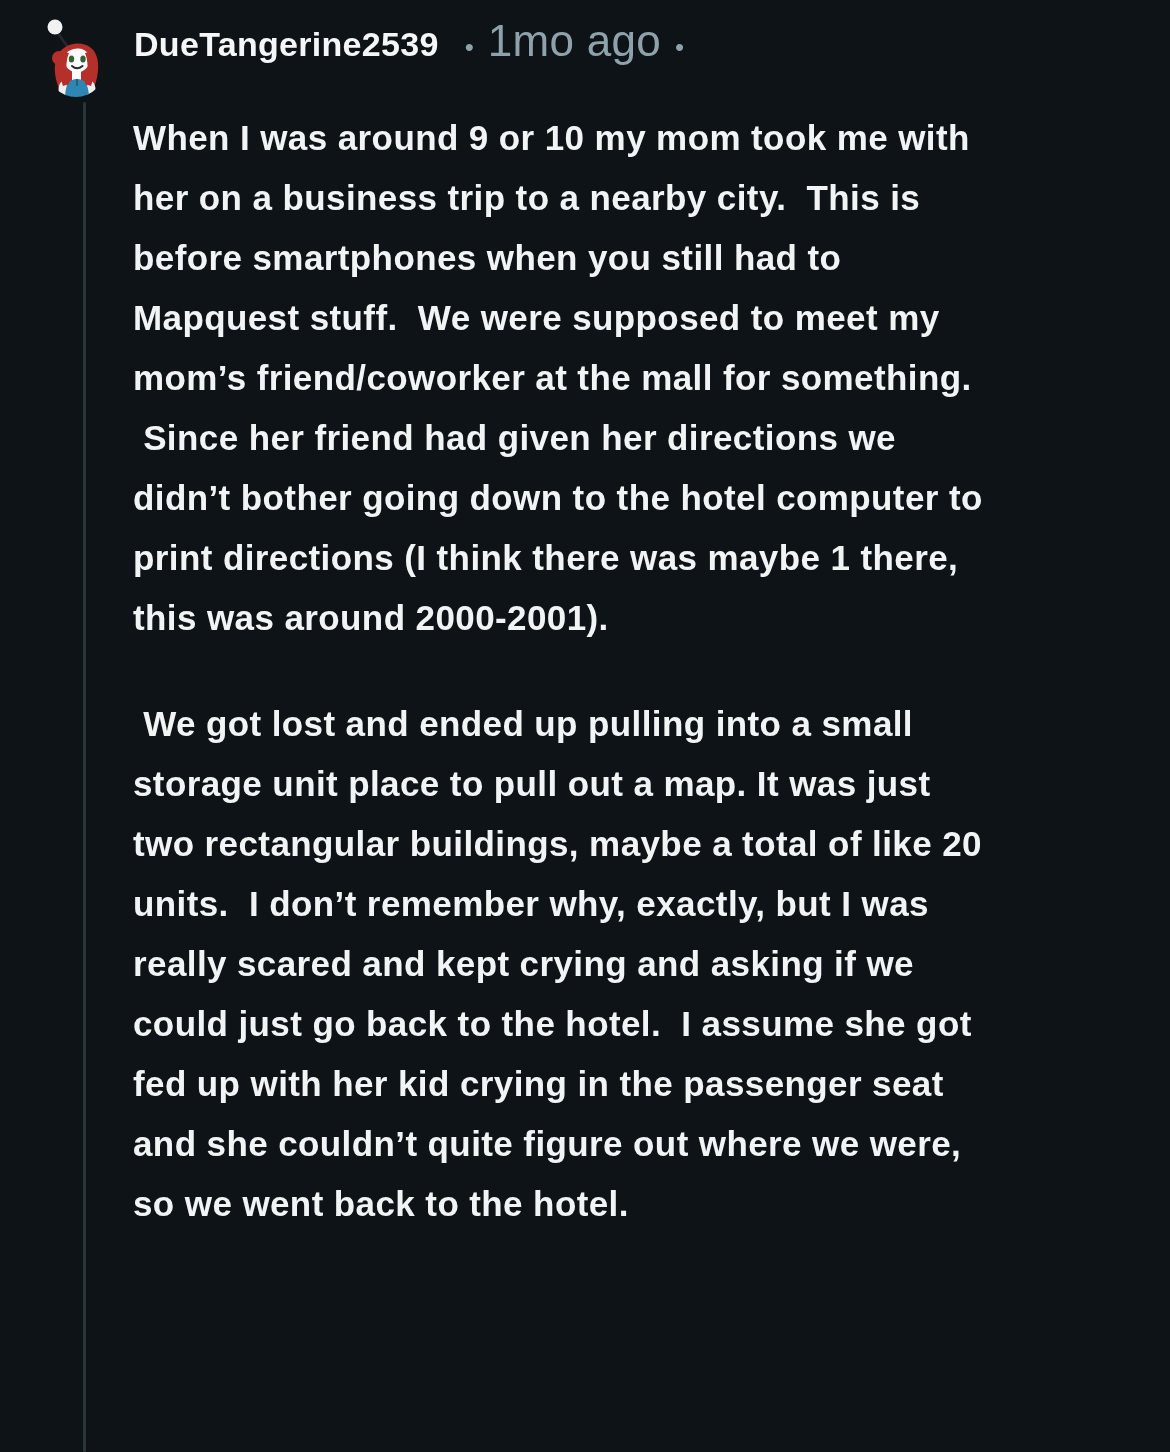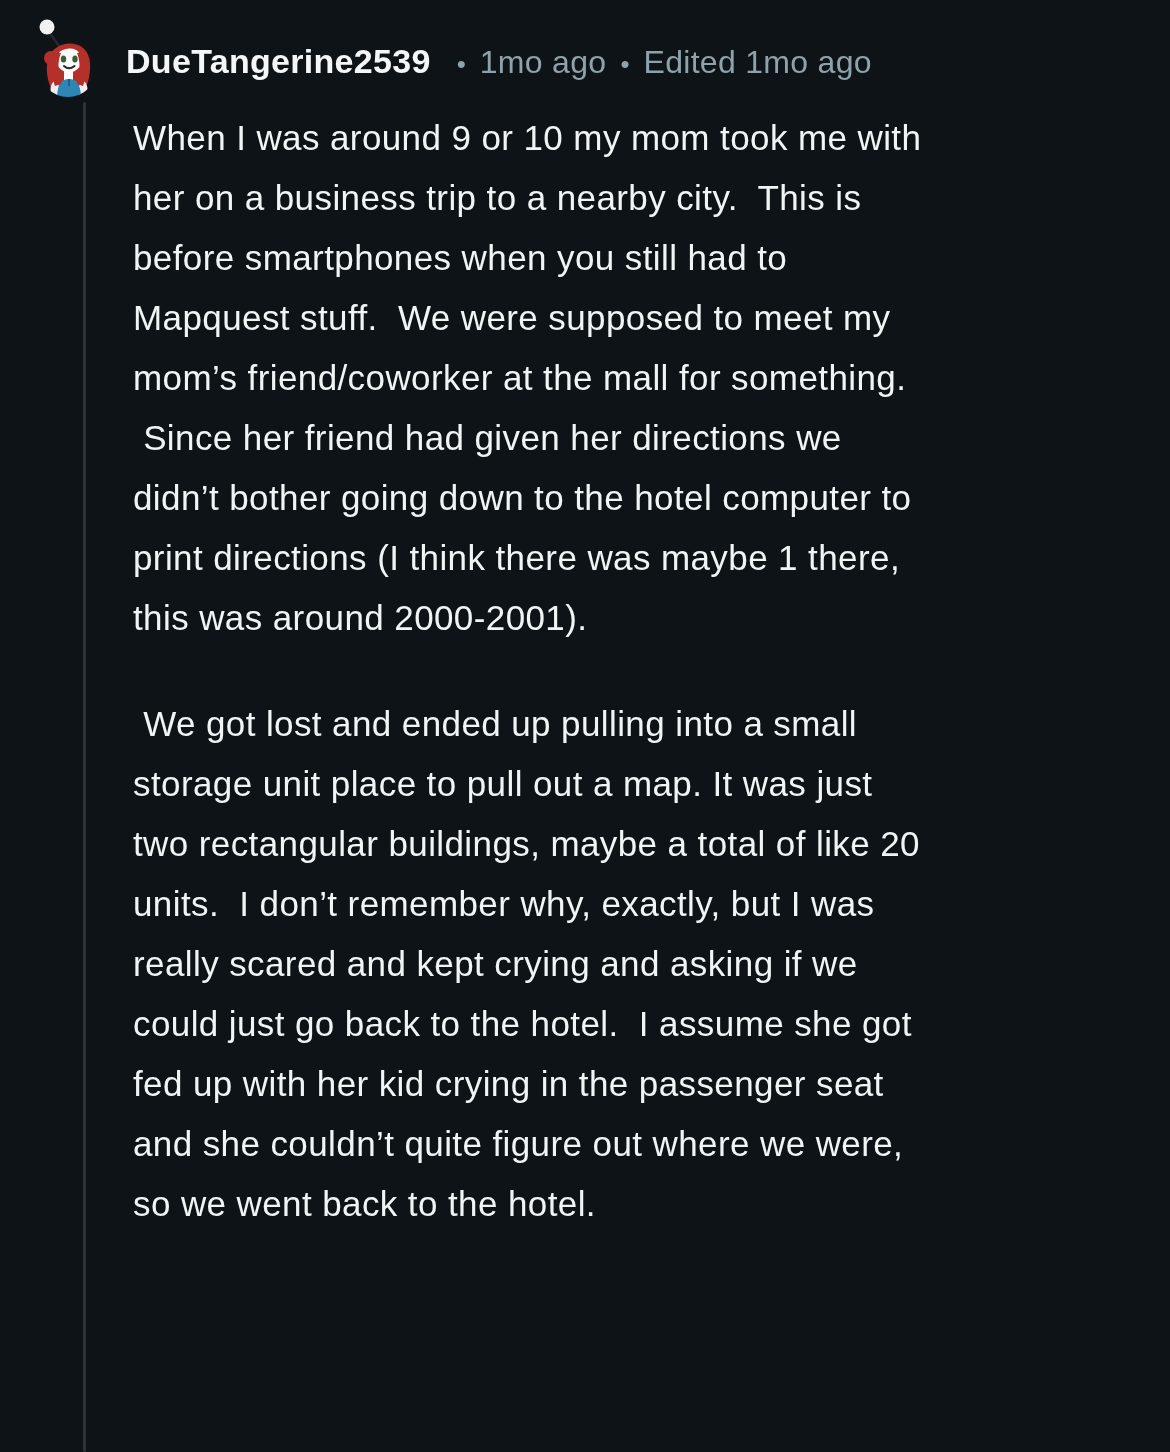--- a/index.html
+++ b/index.html
@@ -22,25 +22,24 @@
     left: 83px;
     top: 102px;
     bottom: 0;
     width: 3px;
     border-radius: 2px;
     background: #2c3438;
     cursor: pointer;
   }
   .header {
     position: absolute;
-    left: 32px;
+    left: 40px;
     top: 10px;
     height: 96px;
     display: flex;
-    align-items: center;
   }
   .avatar-wrap {
     position: relative;
     width: 72px;
     height: 96px;
     flex: 0 0 auto;
     cursor: pointer;
   }
   .header-meta {
     display: flex;
@@ -51,38 +50,39 @@
   }
   .username {
     color: #f4f6f7;
     font-weight: bold;
     font-size: 34px;
     letter-spacing: 0.3px;
     cursor: pointer;
   }
   .meta {
     color: #8fa2ac;
-    font-size: 32px;
+    font-size: 44px;
     letter-spacing: 0.3px;
   }
   .dot-sep {
     color: #8fa2ac;
     font-size: 26px;
     margin: 0 14px;
   }
   .dot-sep.first { margin-left: 26px; }
   .body-text {
     position: absolute;
     left: 133px;
     top: 108px;
     width: 990px;
     color: #f1f4f5;
     font-size: 35px;
     line-height: 60px;
     letter-spacing: 0.4px;
+    font-weight: bold;
   }
   .body-text p {
     margin: 0 0 46px 0;
     white-space: pre-wrap;
   }
   .body-text p:last-child { margin-bottom: 0; }
 </style>
 </head>
 <body>
 
@@ -131,21 +131,20 @@
           <path d="M23 42 C19 52 19 66 23 76 L29 74 C25 62 26 50 29 43 Z" fill="#b5302a"></path>
           <path d="M51 42 C55 52 55 66 51 76 L45 74 C49 62 48 50 45 43 Z" fill="#b5302a"></path>
         </g>
       </svg>
     </div>
     <div class="header-meta">
       <span class="username">DueTangerine2539</span>
       <span class="dot-sep first">•</span>
       <span class="meta">1mo ago</span>
       <span class="dot-sep">•</span>
-      <span class="meta">Edited 1mo ago</span>
     </div>
   </div>
 
   <div class="body-text">
     <p>When I was around 9 or 10 my mom took me with
 her on a business trip to a nearby city.  This is
 before smartphones when you still had to
 Mapquest stuff.  We were supposed to meet my
 mom’s friend/coworker at the mall for something.
  Since her friend had given her directions we

